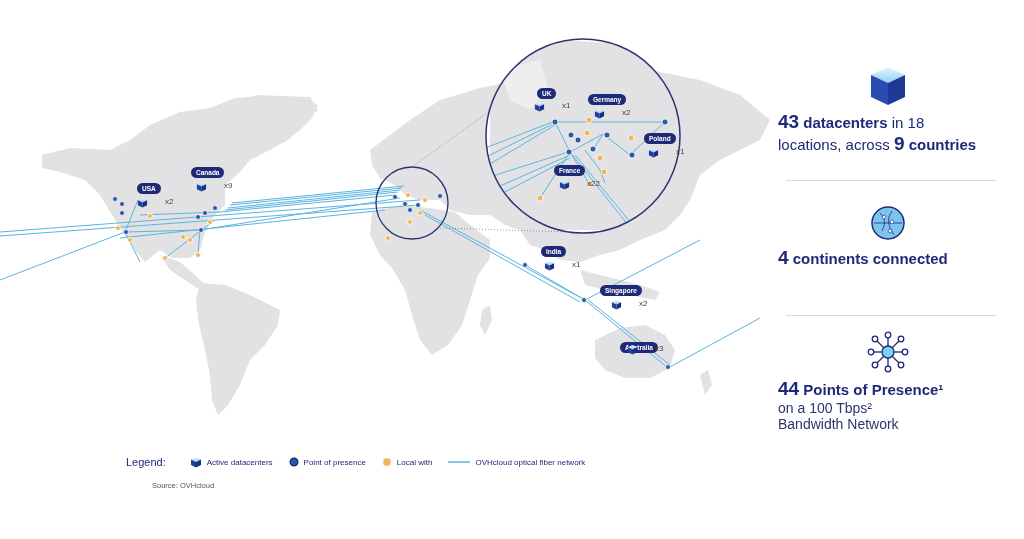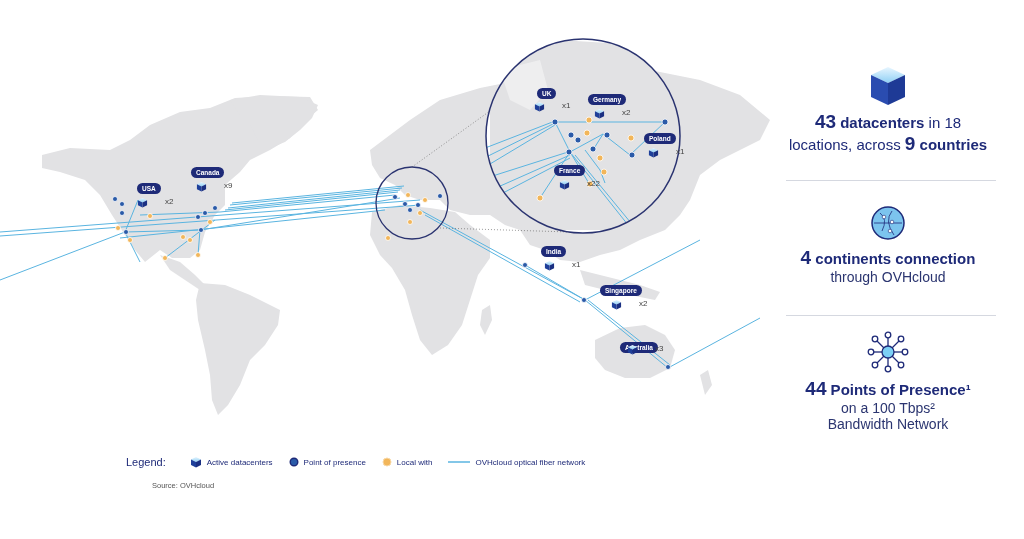--- a/index.html
+++ b/index.html
@@ -8,21 +8,21 @@
   #map { position: absolute; left: 0; top: 0; width: 780px; height: 450px; }
   .label-pill {
     position: absolute; background: #1e2a78; color: #fff; font-weight: bold;
     font-size: 6.5px; padding: 2px 5px; border-radius: 6px; white-space: nowrap;
     font-family: "Liberation Sans", sans-serif;
   }
   .dc { position: absolute; display: flex; gap: 17px; }
   .dc .cube { width: 11px; height: 11px; }
   .dc .count { font-size: 8px; color: #444; }
   .sidebar { position: absolute; left: 778px; top: 50px; width: 220px; }
-  .stat { text-align: center; position: absolute; width: 220px; left: 0; }
+  .stat { position: absolute; width: 220px; left: 0; }
   .stat .line1 { font-size: 15px; color: #1e2a78; }
   .stat .line2 { font-size: 14px; color: #2b3570; }
   .stat b.big { font-size: 19px; }
   .divider { position: absolute; left: 8px; width: 210px; height: 1px; background: #d5d8e0; }
   .legend { position: absolute; left: 94px; top: 456px; display: flex; align-items: center; font-size: 8px; color: #1e2a78; font-weight: normal; margin-left: 32px; }
   .legend .title { font-size: 11px; margin-right: 24px; }
   .legend .item { display: flex; align-items: center; margin-right: 16px; gap: 5px; text-align: center; }
   .notes { position: absolute; left: 152px; top: 480px; font-size: 7.5px; color: #555; line-height: 11px; text-align: center; }
 </style>
 </head>
@@ -280,22 +280,21 @@
   <div class="divider" style="top:130px"></div>
 
   <div class="stat" style="top:155px">
     <svg width="36" height="36" viewBox="0 0 36 36" style="display:block;margin:0 auto 6px">
       <circle cx="18" cy="18" r="16" fill="#7cc4ee" stroke="#1e2a78" stroke-width="1.5"></circle>
       <path d="M10,8 Q18,14 12,26 M22,6 Q14,16 24,30 M4,18 L32,18" stroke="#1e2a78" stroke-width="0.8" fill="none"></path>
       <circle cx="14" cy="12" r="1.8" fill="#fff" stroke="#1e2a78" stroke-width="0.6"></circle>
       <circle cx="22" cy="17" r="1.8" fill="#fff" stroke="#1e2a78" stroke-width="0.6"></circle>
       <circle cx="20" cy="26" r="1.8" fill="#fff" stroke="#1e2a78" stroke-width="0.6"></circle>
     </svg>
-    <div class="line1"><b class="big">4</b><b> continents connection</b></div>
-    <div class="line2">through OVHcloud</div>
+    <div class="line1"><b class="big">4</b><b> continents connected</b></div>
   </div>
   <div class="divider" style="top:265px"></div>
 
   <div class="stat" style="top:280px">
     <svg width="44" height="44" viewBox="0 0 44 44" style="display:block;margin:0 auto 4px">
       <g stroke="#1e2a78" stroke-width="1.3" fill="none">
         <line x1="22" y1="22" x2="22" y2="6"></line>
           <line x1="22" y1="22" x2="22" y2="38"></line>
         <line x1="22" y1="22" x2="6" y2="22"></line>
           <line x1="22" y1="22" x2="38" y2="22"></line>

